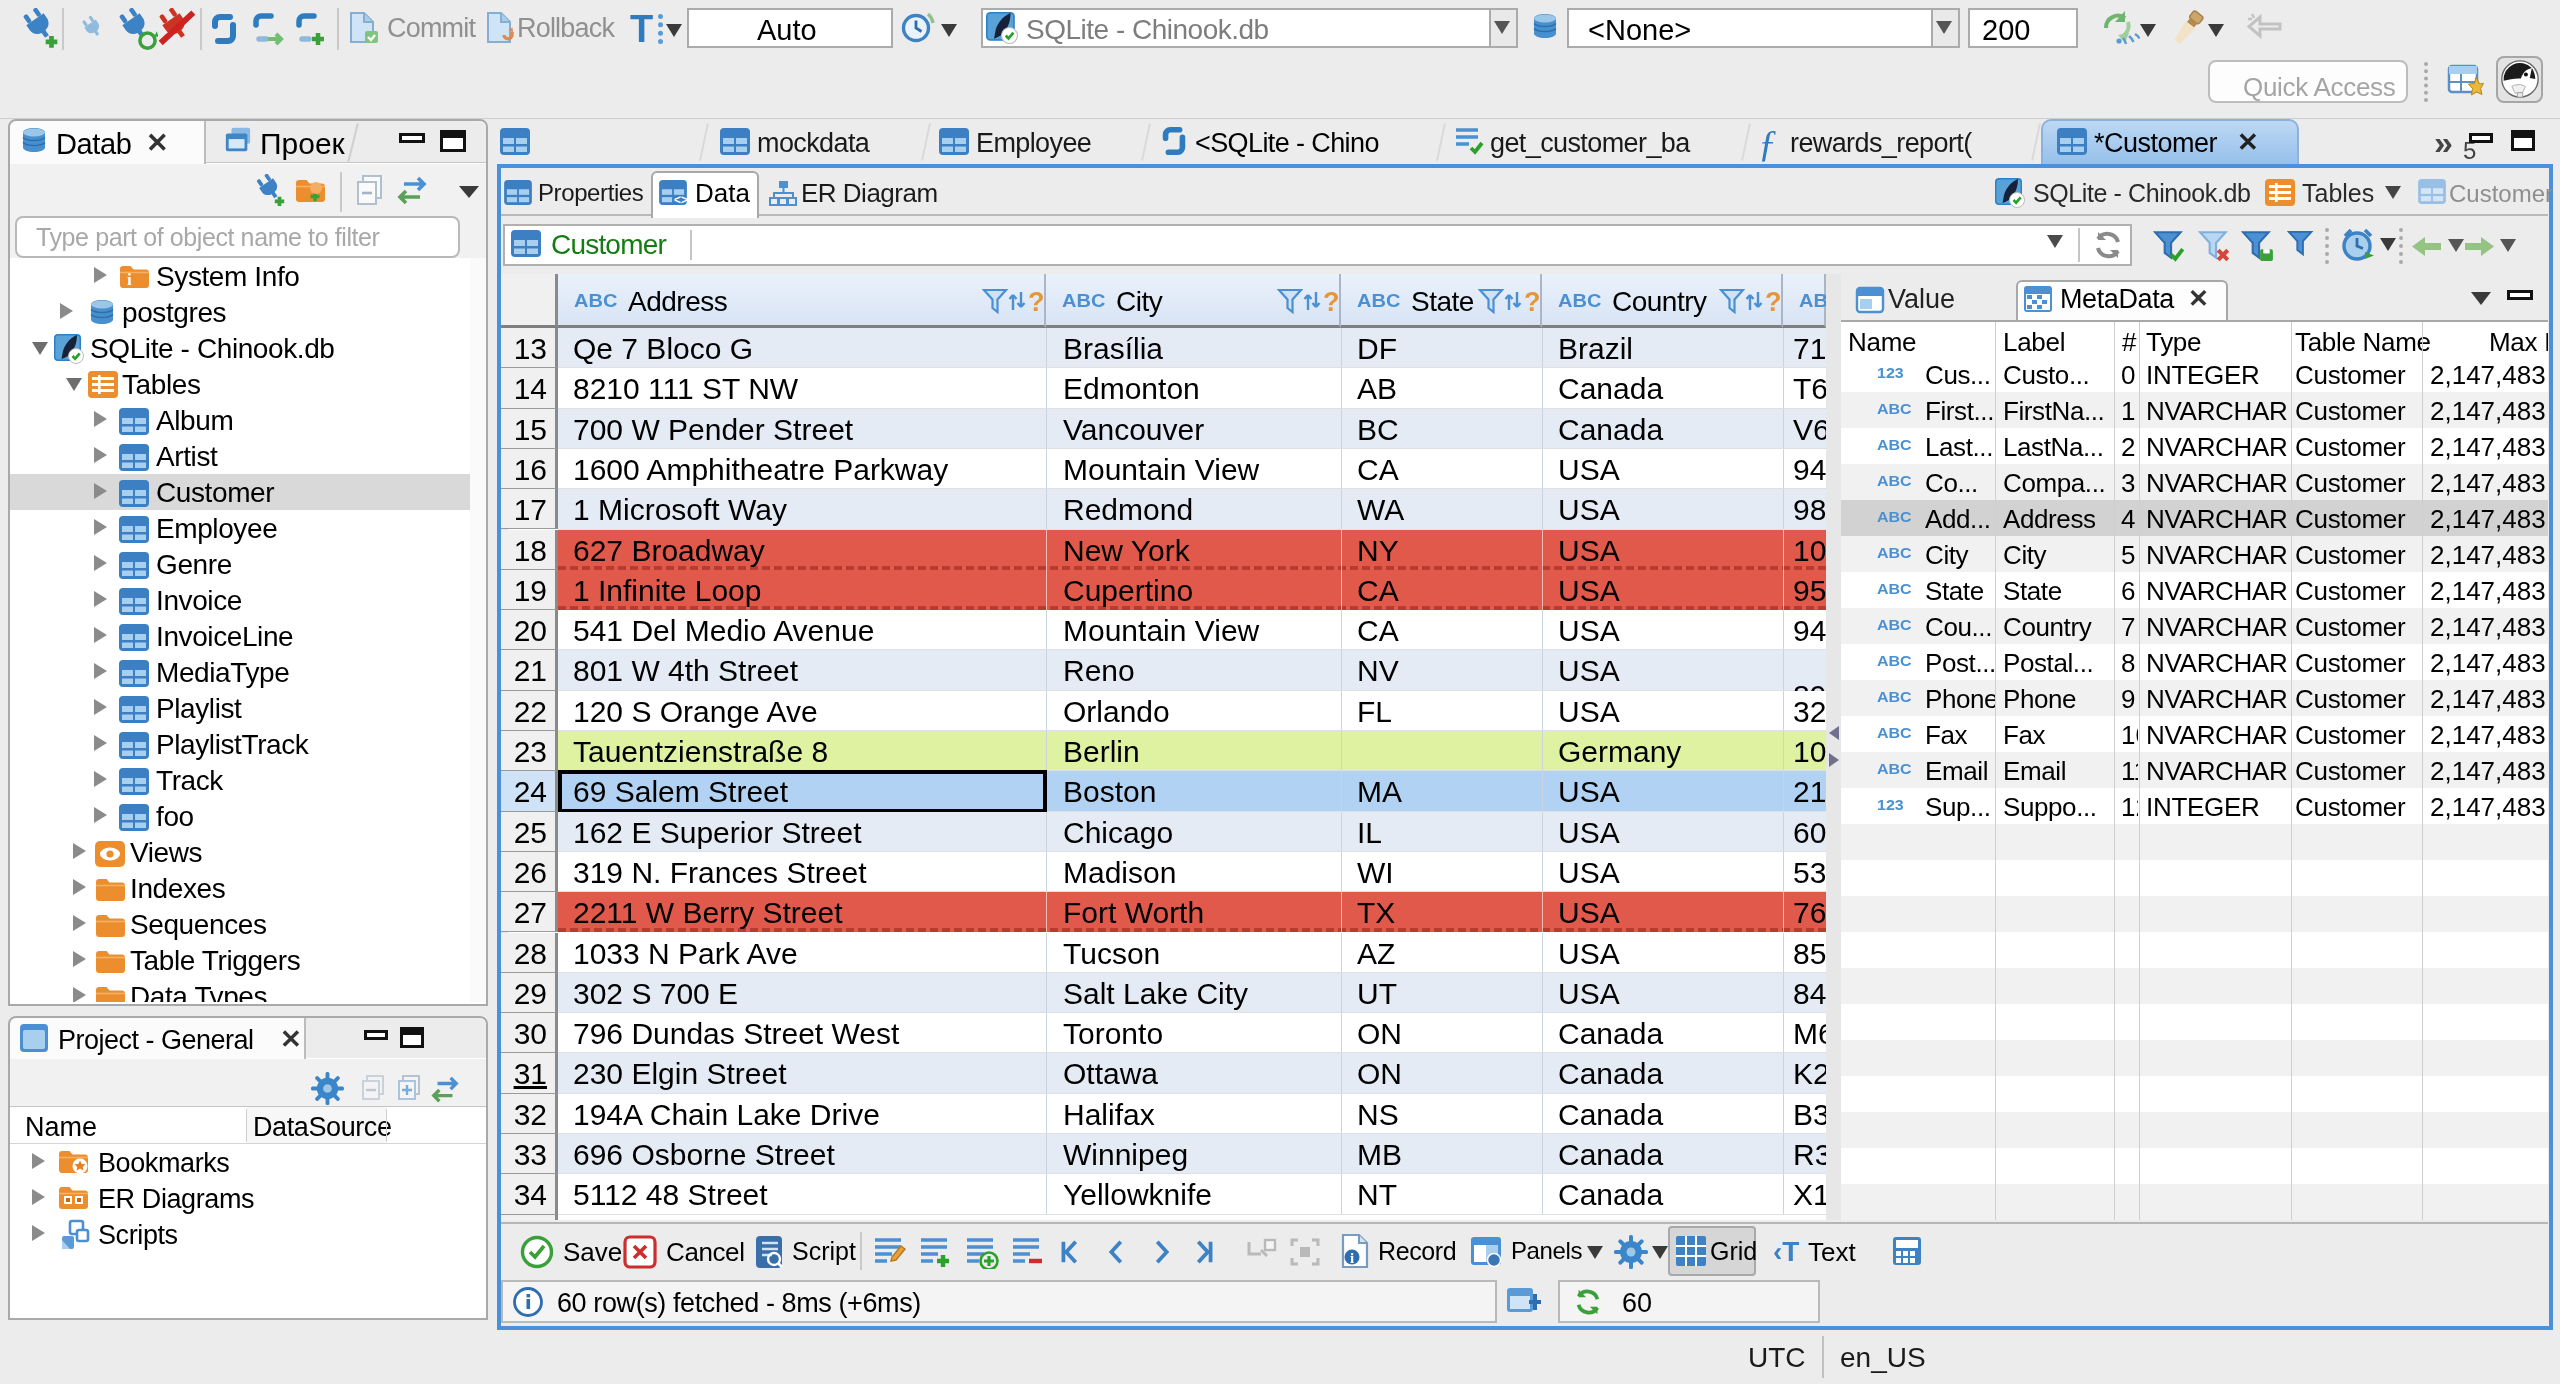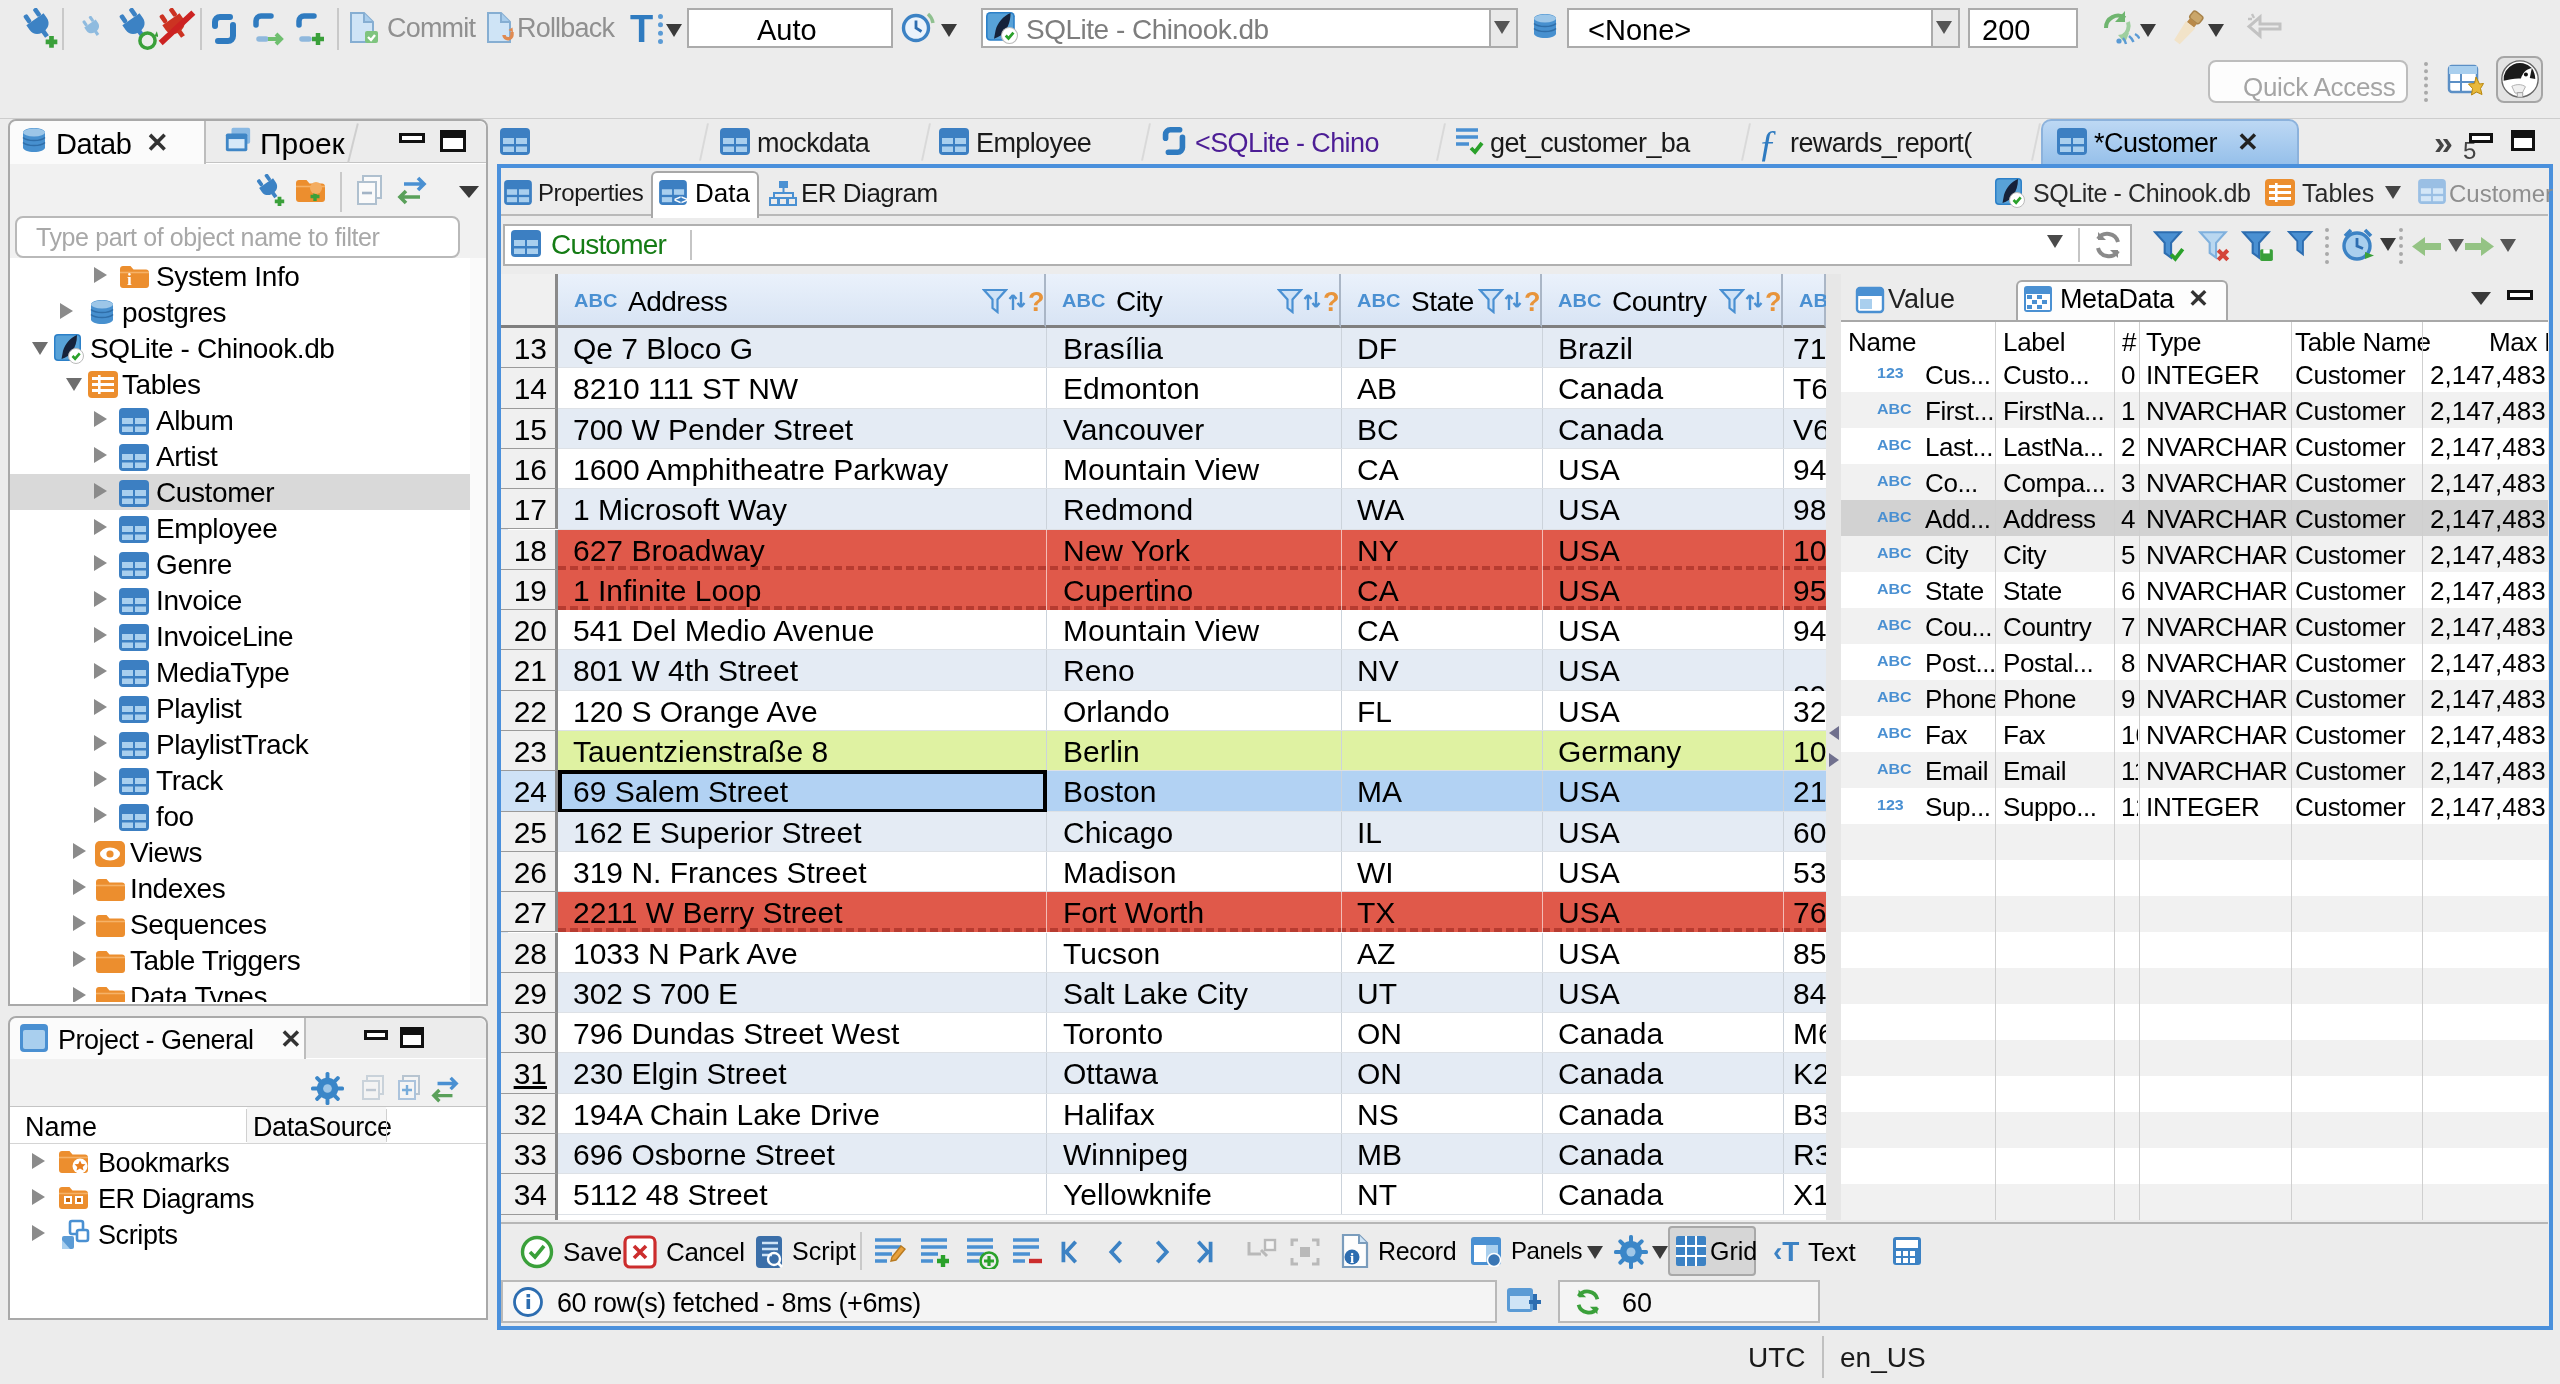--- a/index.html
+++ b/index.html
@@ -506,21 +506,21 @@
 <rect x="3" y="18.5" width="11" height="5.5"></rect>
         <rect x="16" y="18.5" width="11" height="5.5"></rect>
       </g>
     </svg>
 <div class="a tx" style="left:479px;top:9px;font-size:27px;color:#1a1a1a;letter-spacing:-0.6px;">Employee</div>
 <div class="a" style="left:648px;top:4px;width:2px;height:38px;background:#d9d9d9;transform:rotate(12deg);"></div>
 <svg class="ic" style="left:662px;top:7px;" width="30" height="30" viewBox="0 0 32 32">
 <path d="M22 4H12a5 5 0 0 0-5 5v4" stroke="#2f7bc0" stroke-width="6" fill="none" stroke-linecap="round"></path>
 <path d="M10 28h10a5 5 0 0 0 5-5V12" stroke="#2f7bc0" stroke-width="6" fill="none" stroke-linecap="round"></path>
     </svg>
-<div class="a tx" style="left:698px;top:9px;font-size:27px;color:#4c1d95;letter-spacing:-0.6px;">&lt;SQLite - Chino</div>
+<div class="a tx" style="left:698px;top:9px;font-size:27px;color:#000000;letter-spacing:-0.6px;">&lt;SQLite - Chino</div>
 <div class="a" style="left:943px;top:4px;width:2px;height:38px;background:#d9d9d9;transform:rotate(12deg);"></div>
 <svg class="ic" style="left:956px;top:7px;" width="32" height="30" viewBox="0 0 32 30">
 <path d="M3 4h22M3 11h22M3 18h13" stroke="#4a90d2" stroke-width="3.6"></path>
 <path d="M18 22l4 4 7-9" stroke="#2aa12a" stroke-width="3.8" fill="none"></path>
     </svg>
 <div class="a tx" style="left:993px;top:9px;font-size:27px;color:#1a1a1a;letter-spacing:-0.6px;">get_customer_ba</div>
 <div class="a" style="left:1248px;top:4px;width:2px;height:38px;background:#d9d9d9;transform:rotate(12deg);"></div>
 <div class="a tx" style="left:1261px;top:2px;font-size:38px;color:#2f7bc0;font-style:italic;font-family:'Liberation Serif';">ƒ</div>
 <div class="a tx" style="left:1293px;top:9px;font-size:27px;color:#1a1a1a;letter-spacing:-0.6px;">rewards_report(</div>
 <div class="a" style="left:1538px;top:4px;width:2px;height:38px;background:#d9d9d9;transform:rotate(12deg);"></div>

